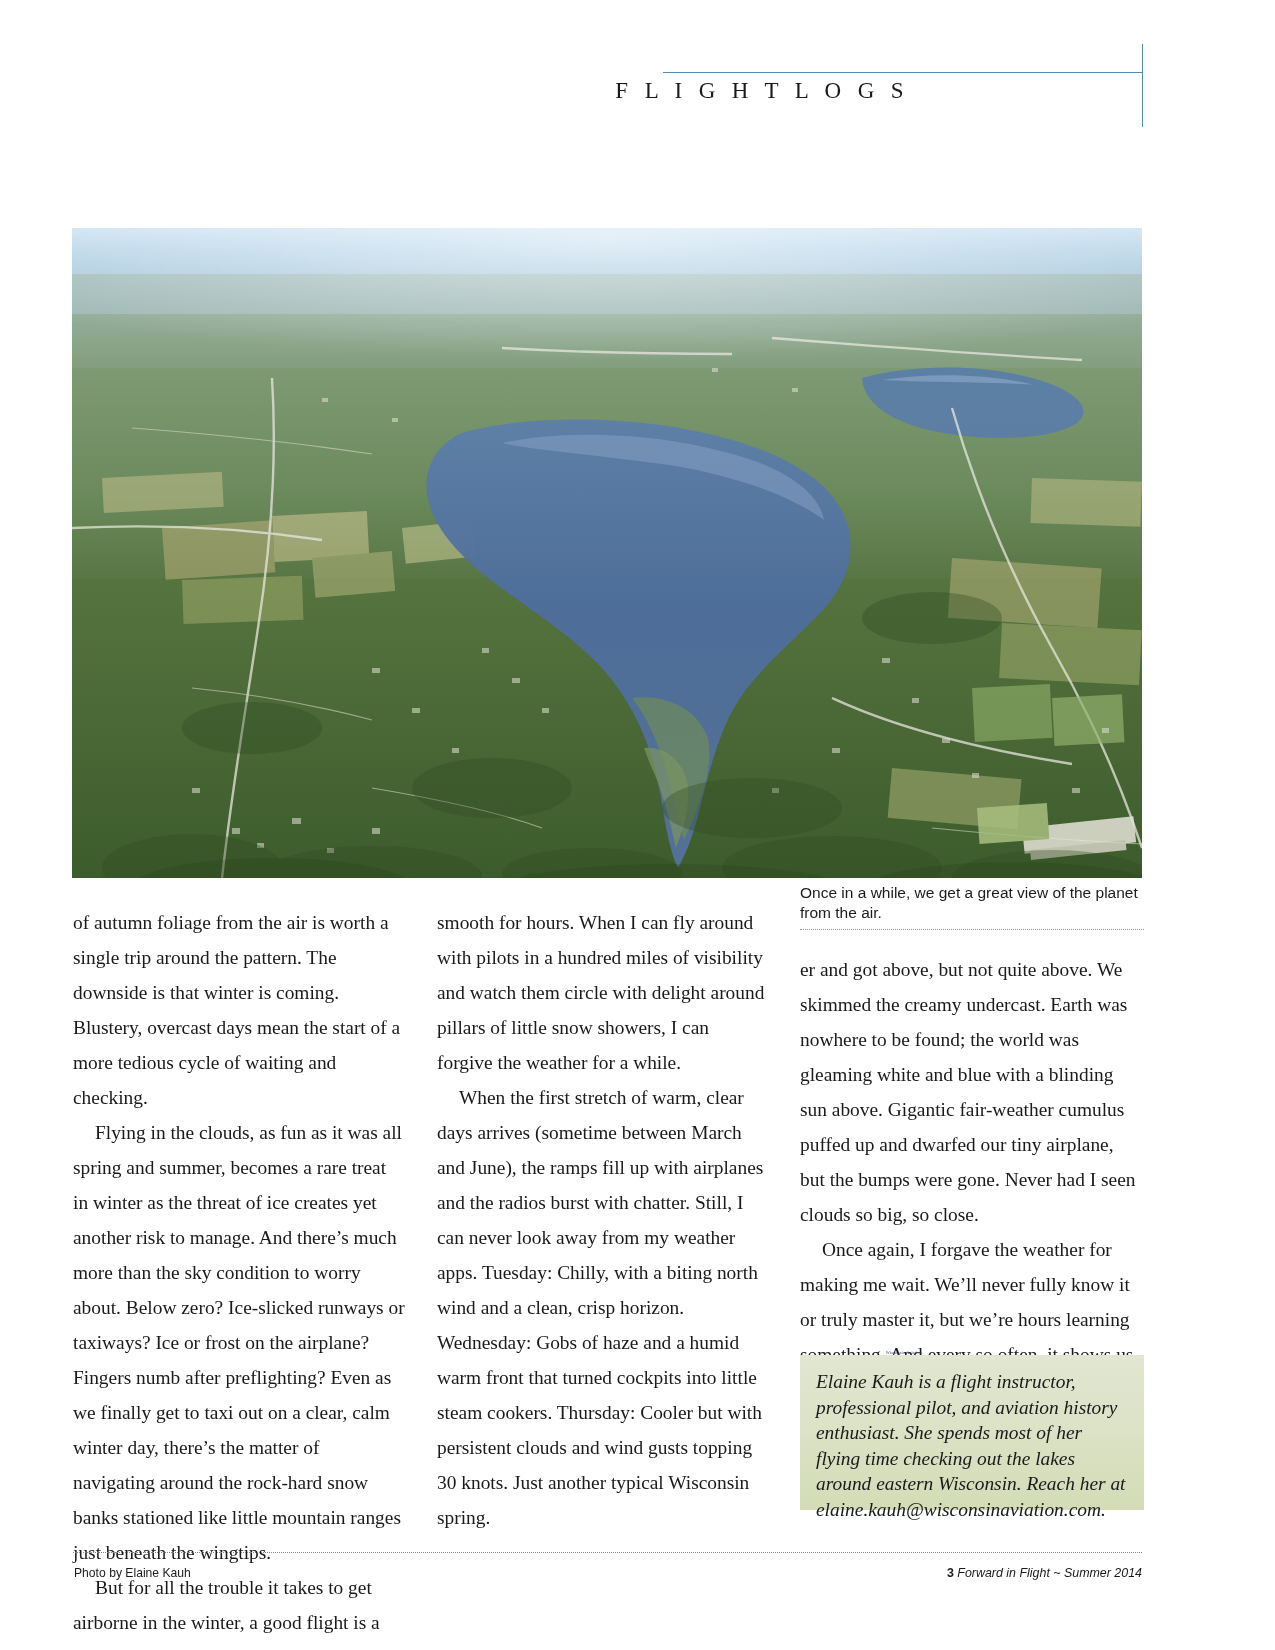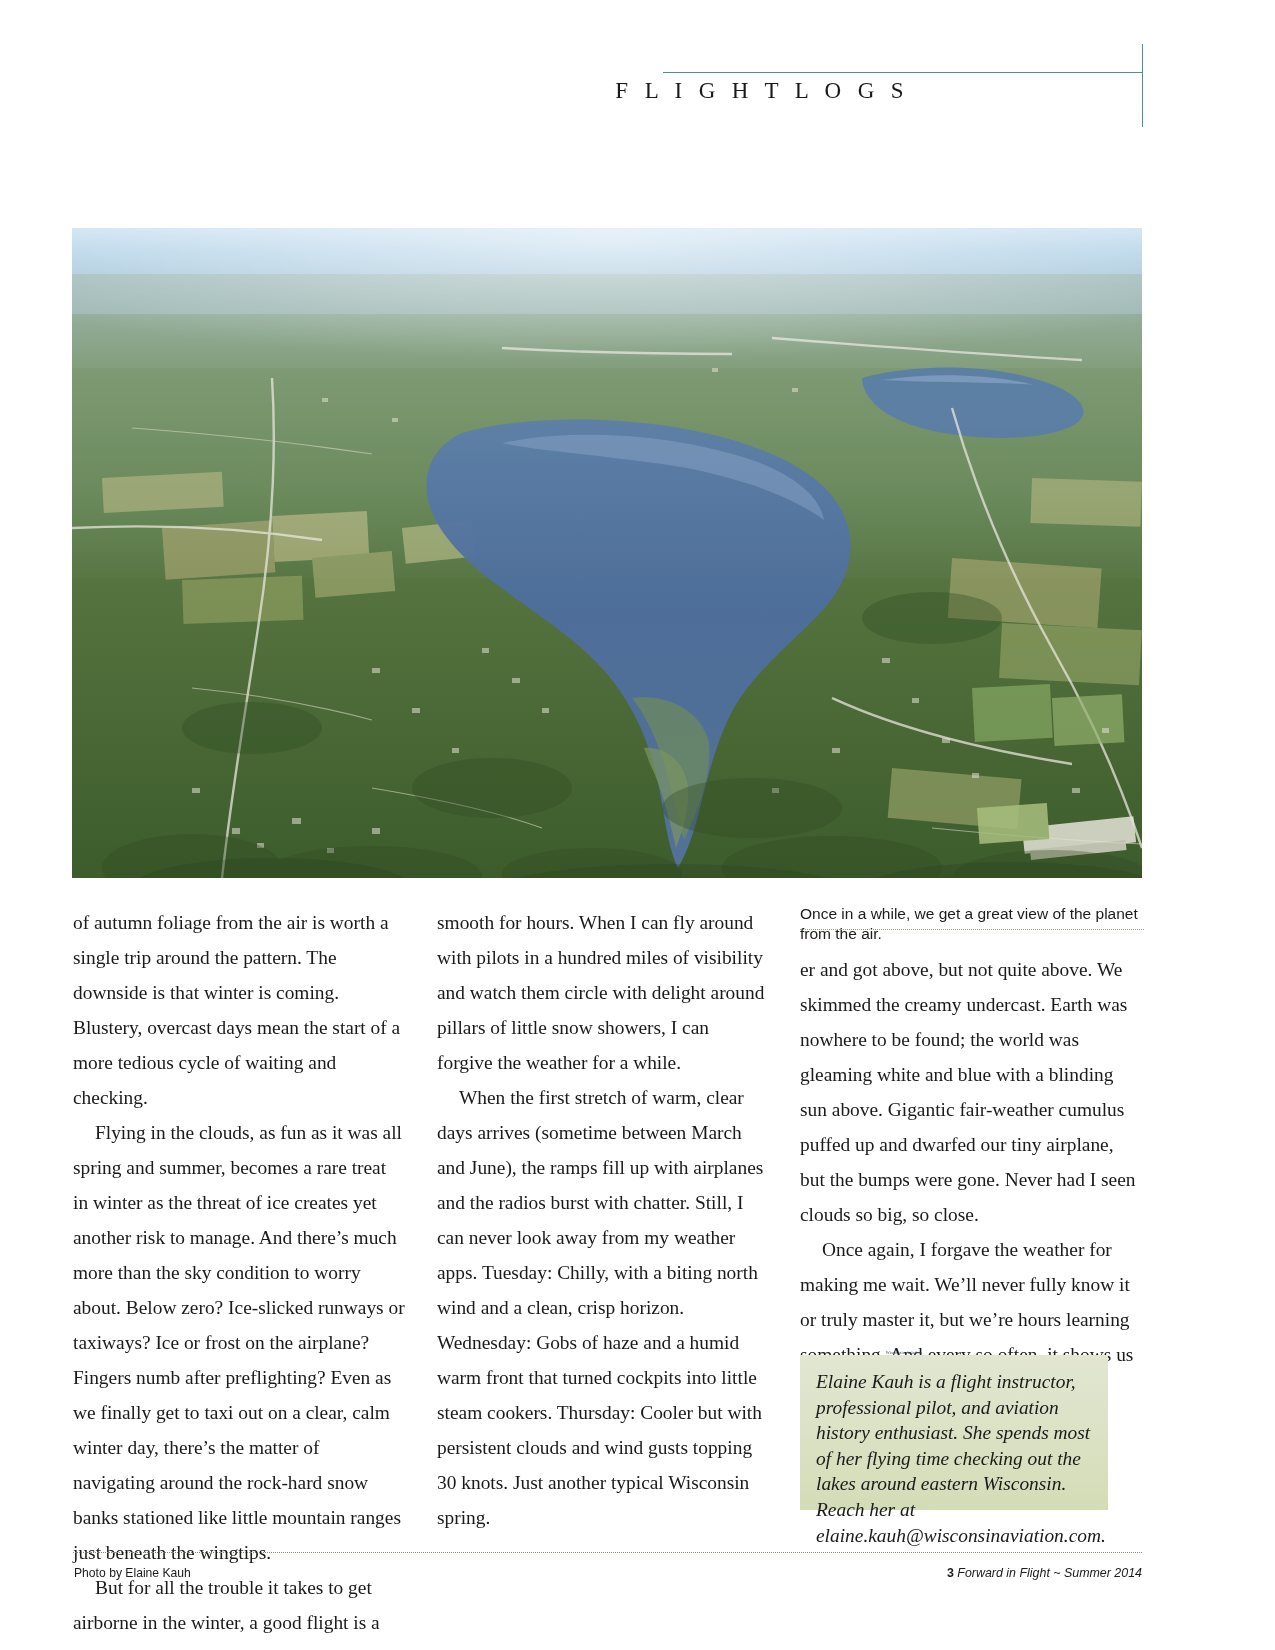--- a/index.html
+++ b/index.html
@@ -47,21 +47,21 @@
     left: 72px; top: 228px;
     width: 1070px; height: 650px;
     overflow: hidden;
     background: #7d9b6a;
   }
   .photo svg { display: block; width: 1070px; height: 650px; }
 
   
   .caption {
     position: absolute;
-    left: 800px; top: 904px;
+    left: 800px; top: 883px;
     width: 344px;
     font-family: "Liberation Sans", sans-serif;
     font-size: 15.5px;
     line-height: 20px;
     color: #1c1c1c;
   }
   .caption-rule {
     position: absolute;
     left: 800px; top: 929px;
     width: 344px; height: 0;
@@ -123,21 +123,21 @@
     text-align: right;
     line-height: 6px;
     padding-right: 2px;
     white-space: nowrap;
   }
 
   
   .bio-box {
     position: absolute;
     left: 800px; top: 1355px;
-    width: 308px; height: 155px;
+    width: 344px; height: 155px;
     background: linear-gradient(180deg, #e2e6d2 0%, #dbe2c5 50%, #d3dcb6 100%);
     padding: 14px 16px 10px 16px;
   }
   .bio-box p {
     margin: 0;
     font-family: "Liberation Serif", serif;
     font-style: italic;
     font-size: 19.4px;
     line-height: 25.6px;
     color: #1a1a1a;

